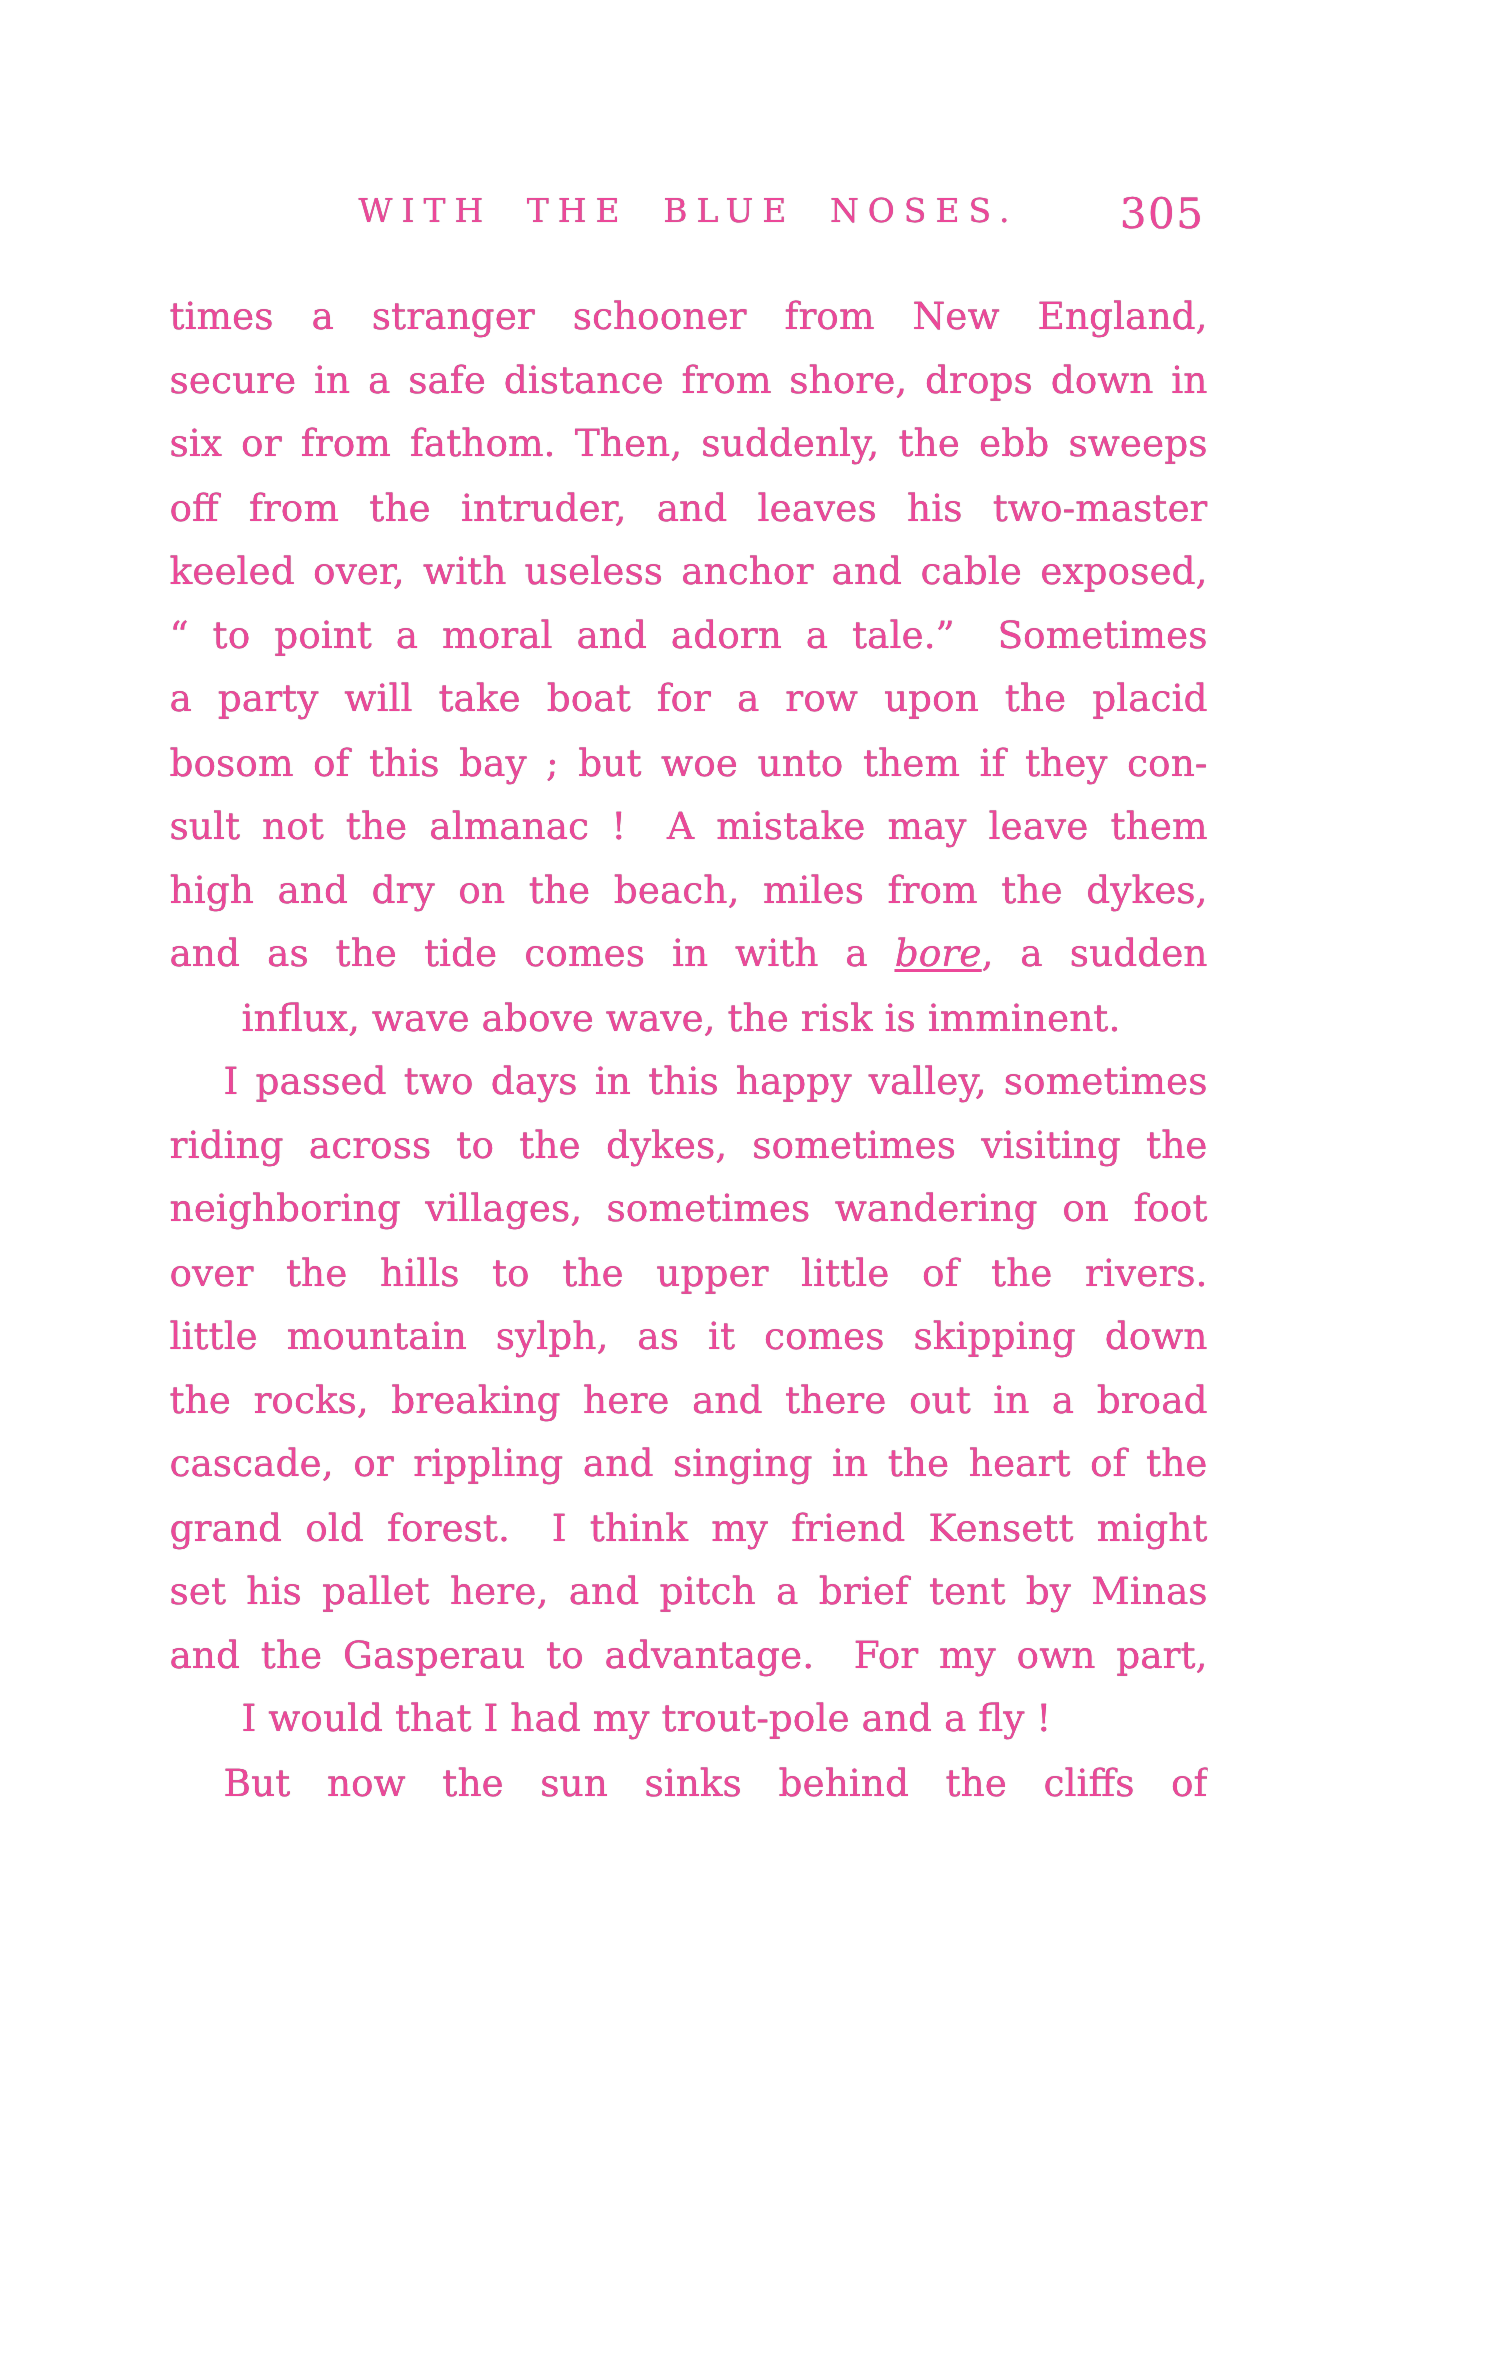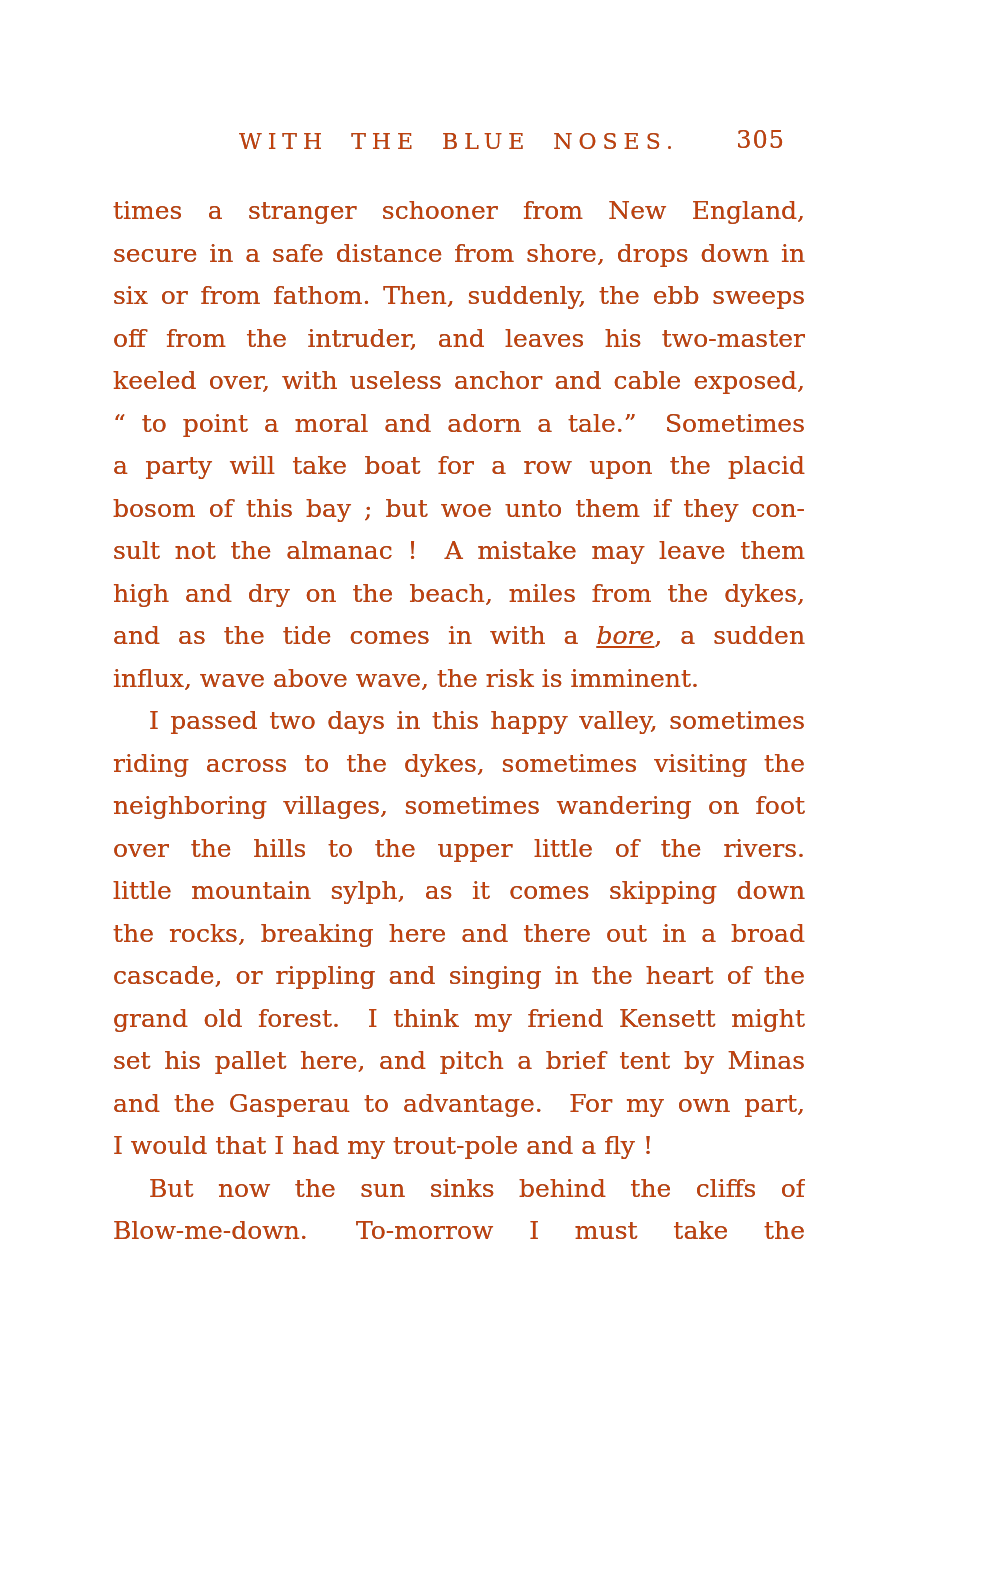--- a/index.html
+++ b/index.html
@@ -2,44 +2,44 @@
 <html><head>
 <meta charset="utf-8">
 <style>
   html, body { margin: 0; padding: 0; background: #ffffff; }
   .page {
     position: relative;
     width: 1000px;
     height: 1569px;
     background: #ffffff;
     font-family: "DejaVu Serif", serif;
-    color: #c2410c;
+    color: #ec4899;
     overflow: hidden;
   }
   .running-head {
     position: absolute;
     top: 129px;
     left: 113px;
     width: 692px;
     height: 32px;
   }
   .head-title {
     display: block;
     text-align: center;
     font-size: 22px;
     letter-spacing: 6px;
     word-spacing: 10px;
     white-space: nowrap;
     text-shadow: 0 0 0.5px rgba(0,0,0,0.55);
   }
   .page-number {
     position: absolute;
-    right: 20px;
+    right: 2px;
     top: -3px;
-    font-size: 24px;
+    font-size: 28px;
     letter-spacing: 1px;
     text-shadow: 0 0 0.5px rgba(0,0,0,0.55);
   }
   .text-block {
     position: absolute;
     top: 190px;
     left: 113px;
     width: 692px;
   }
   .line {
@@ -48,20 +48,21 @@
     height: 42.5px;
     text-align: justify;
     text-align-last: justify;
     white-space: nowrap;
     overflow: hidden;
     text-shadow: 0 0 0.45px rgba(0,0,0,0.6);
   }
   .line.flush {
     text-align: center;
     text-align-last: left;
+    margin-left: 48px;
   }
   .line.indent { text-indent: 36px; }
   .line em { font-style: italic; text-decoration: underline; }
 </style>
 </head>
 <body>
 
 <div class="page">
 
   <div class="running-head">
@@ -87,16 +88,15 @@
     <div class="line">neighboring villages, sometimes wandering on foot</div>
     <div class="line">over the hills to the upper little of the rivers.</div>
     <div class="line">little mountain sylph, as it comes skipping down</div>
     <div class="line">the rocks, breaking here and there out in a broad</div>
     <div class="line">cascade, or rippling and singing in the heart of the</div>
     <div class="line">grand old forest.  I think my friend Kensett might</div>
     <div class="line">set his pallet here, and pitch a brief tent by Minas</div>
     <div class="line">and the Gasperau to advantage.  For my own part,</div>
     <div class="line flush">I would that I had my trout-pole and a fly&nbsp;!</div>
     <div class="line indent">But now the sun sinks behind the cliffs of</div>
-    <div class="line">Blow-me-down.  To-morrow I must take the</div>
   </div>
 
 </div>
 
 </body></html>

